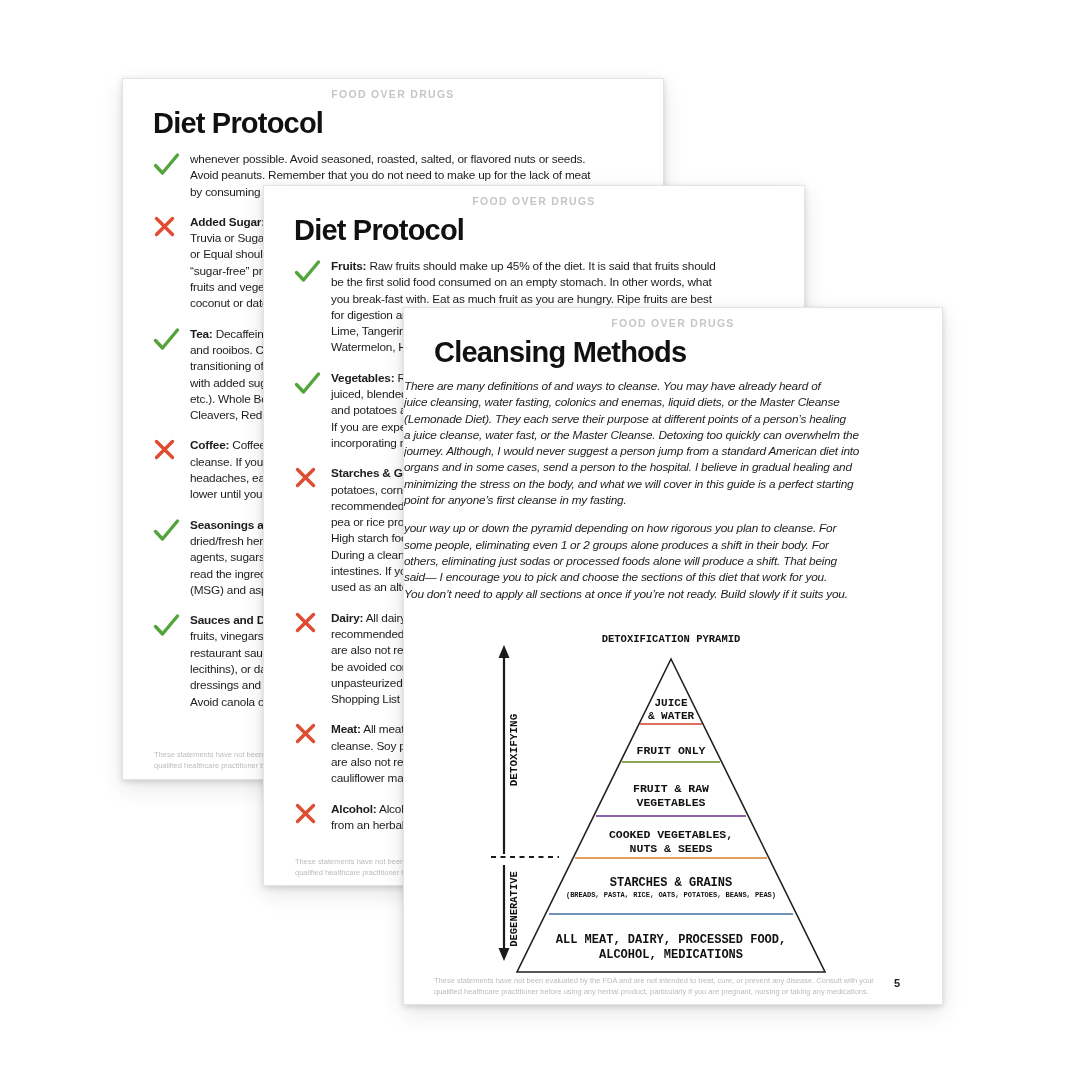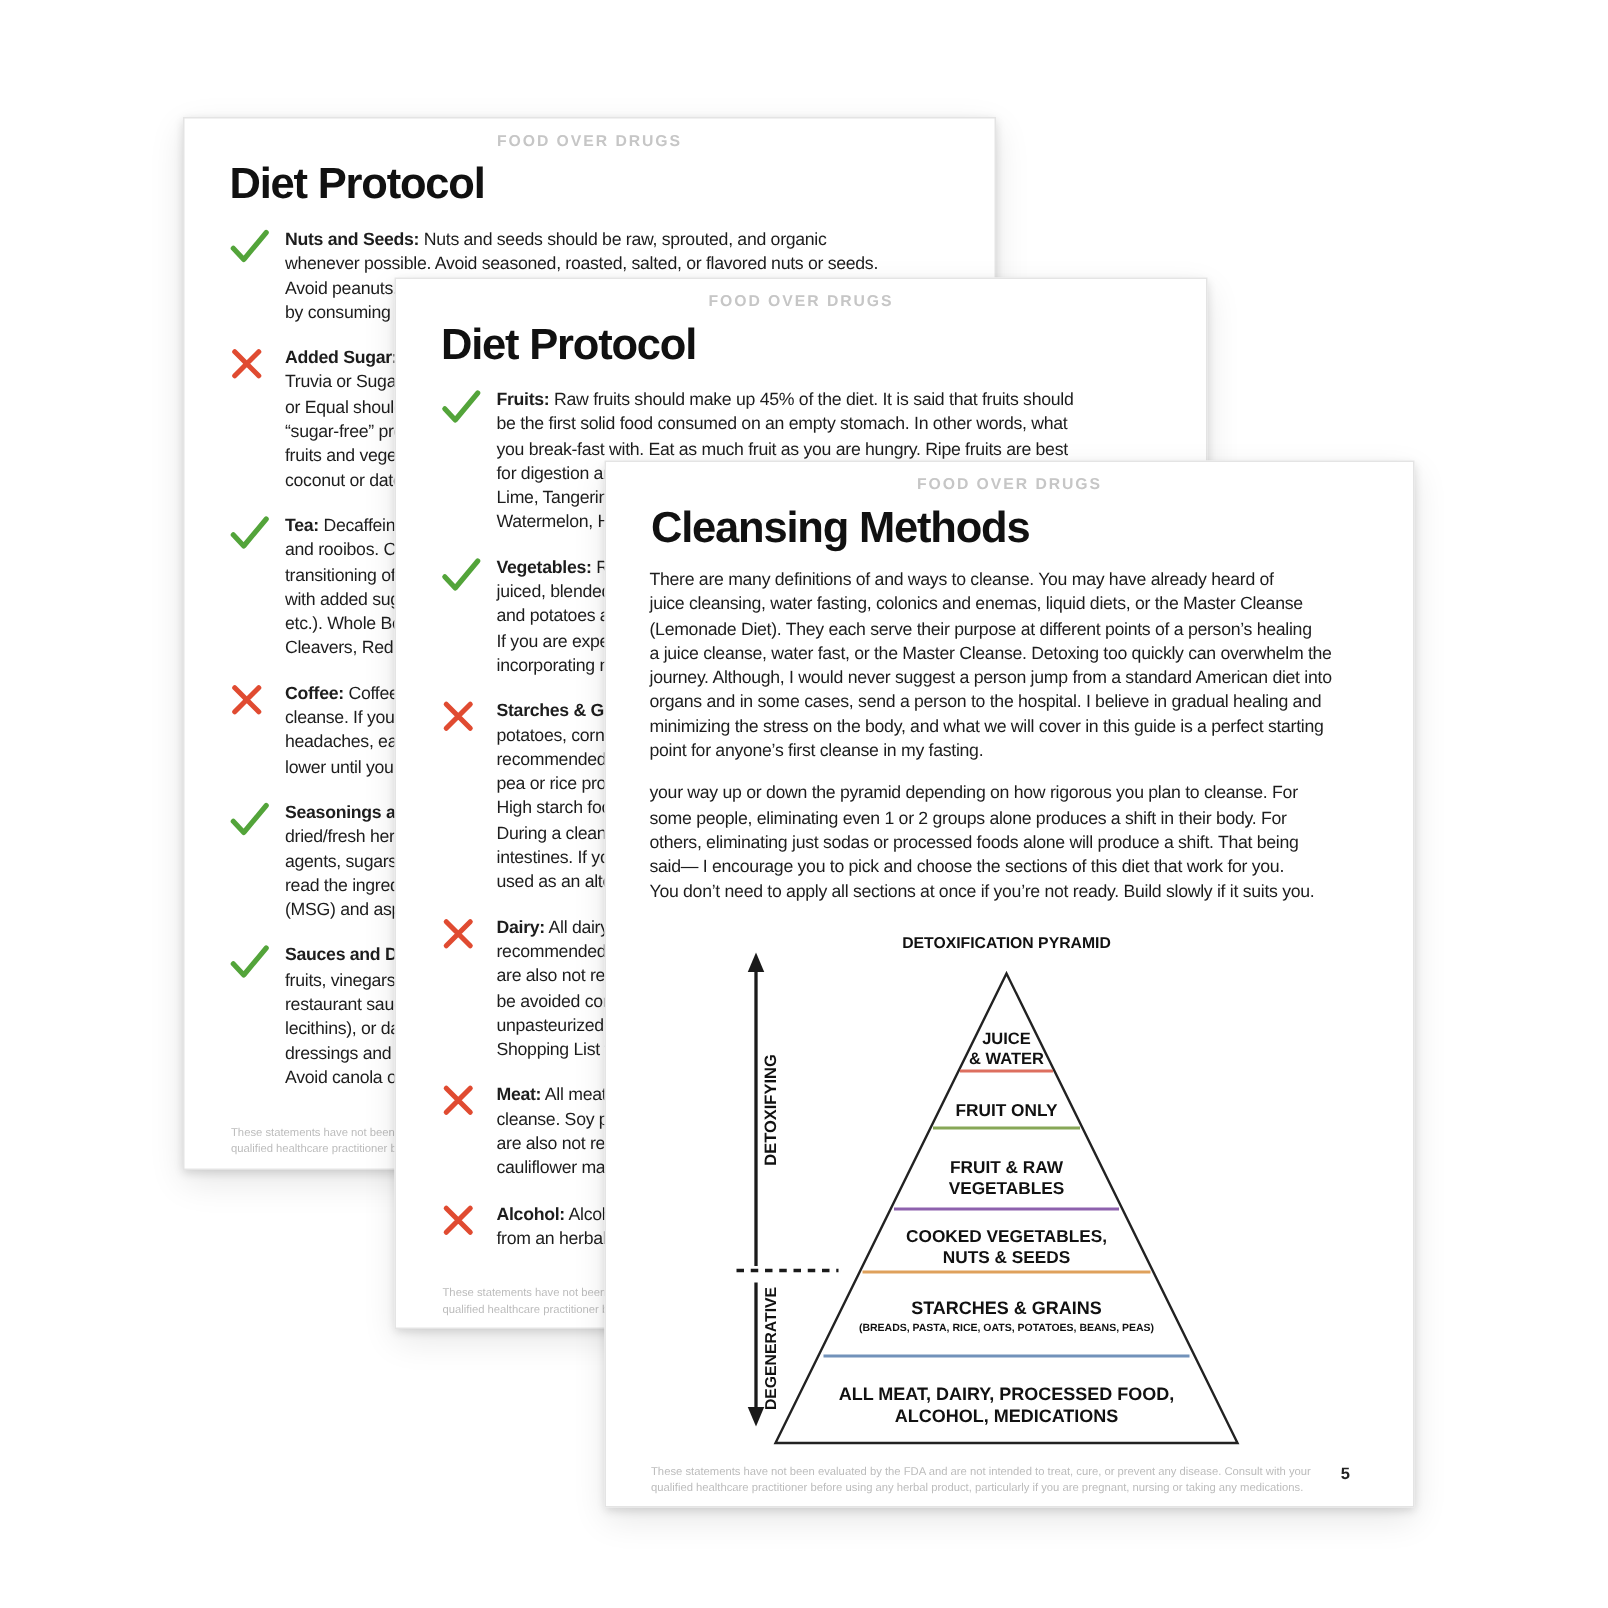--- a/index.html
+++ b/index.html
@@ -14,46 +14,45 @@
          letter-spacing:1.3px;color:#c6c6c6;}
   .title{margin:7px 0 0 30px;font-size:29px;font-weight:700;letter-spacing:-0.8px;color:#111;}
   .items{margin-top:11px;padding-left:30px;}
   .item{display:flex;align-items:flex-start;margin-bottom:14px;}
   .mark{flex:0 0 26px;width:26px;margin-right:11px;margin-top:1px;}
   .mark svg{display:block;}
   .lines{flex:1 1 auto;min-width:0;}
   .body-line{font-size:11.8px;letter-spacing:-0.2px;line-height:16.3px;color:#1d1d1d;
              white-space:nowrap;}
   .body-line b{font-weight:700;}
-  .paras{margin-top:9px;padding-left:29px;}
+  .paras{margin-top:9px;font-style:italic;}
   .para{margin-bottom:12px;}
   .footer{position:absolute;left:31px;right:60px;top:671px;color:#bcbcbc;
           font-size:7.5px;line-height:10.5px;white-space:nowrap;}
   #page3 .footer{top:668px;left:30px;}
   .pagenum{position:absolute;right:42px;top:669px;font-size:11px;font-weight:700;color:#222;}
-  .pyramid-wrap{position:absolute;left:50px;top:313px;width:440px;height:352px;}
+  .pyramid-wrap{position:absolute;left:50px;top:323px;width:440px;height:352px;font-family:Liberation Mono, monospace;}
   .pyr-text{font-weight:700;fill:#111;}
 </style>
 </head>
 <body>
 
 <div id="canvas">
 
   <div class="page" id="page1">
     <div class="brand">FOOD OVER DRUGS</div>
     <div class="title">Diet Protocol</div>
     <div class="items">
         <div class="item">
           <span class="mark">
             <svg width="27" height="24" viewBox="0 0 27 24">
               <path d="M2.5 13.5 L9.5 21 L24.5 3" fill="none" stroke="#53a43a" stroke-width="3.4" stroke-linecap="round" stroke-linejoin="round"></path>
             </svg>
           </span>
           <div class="lines">
-            <div class="body-line"><b>Nuts and Seeds:</b> Nuts and seeds should be raw, sprouted, and organic</div>
             <div class="body-line">whenever possible. Avoid seasoned, roasted, salted, or flavored nuts or seeds.</div>
             <div class="body-line">Avoid peanuts. Remember that you do not need to make up for the lack of meat</div>
             <div class="body-line">by consuming more nuts and seeds.</div>
           </div>
         </div>
         <div class="item">
           <span class="mark">
             <svg width="23" height="23" viewBox="0 0 23 23">
               <path d="M3.5 3.5 L19.5 19.5 M19.5 3.5 L3.5 19.5" fill="none" stroke="#e04b31" stroke-width="3.4" stroke-linecap="round"></path>
             </svg>

